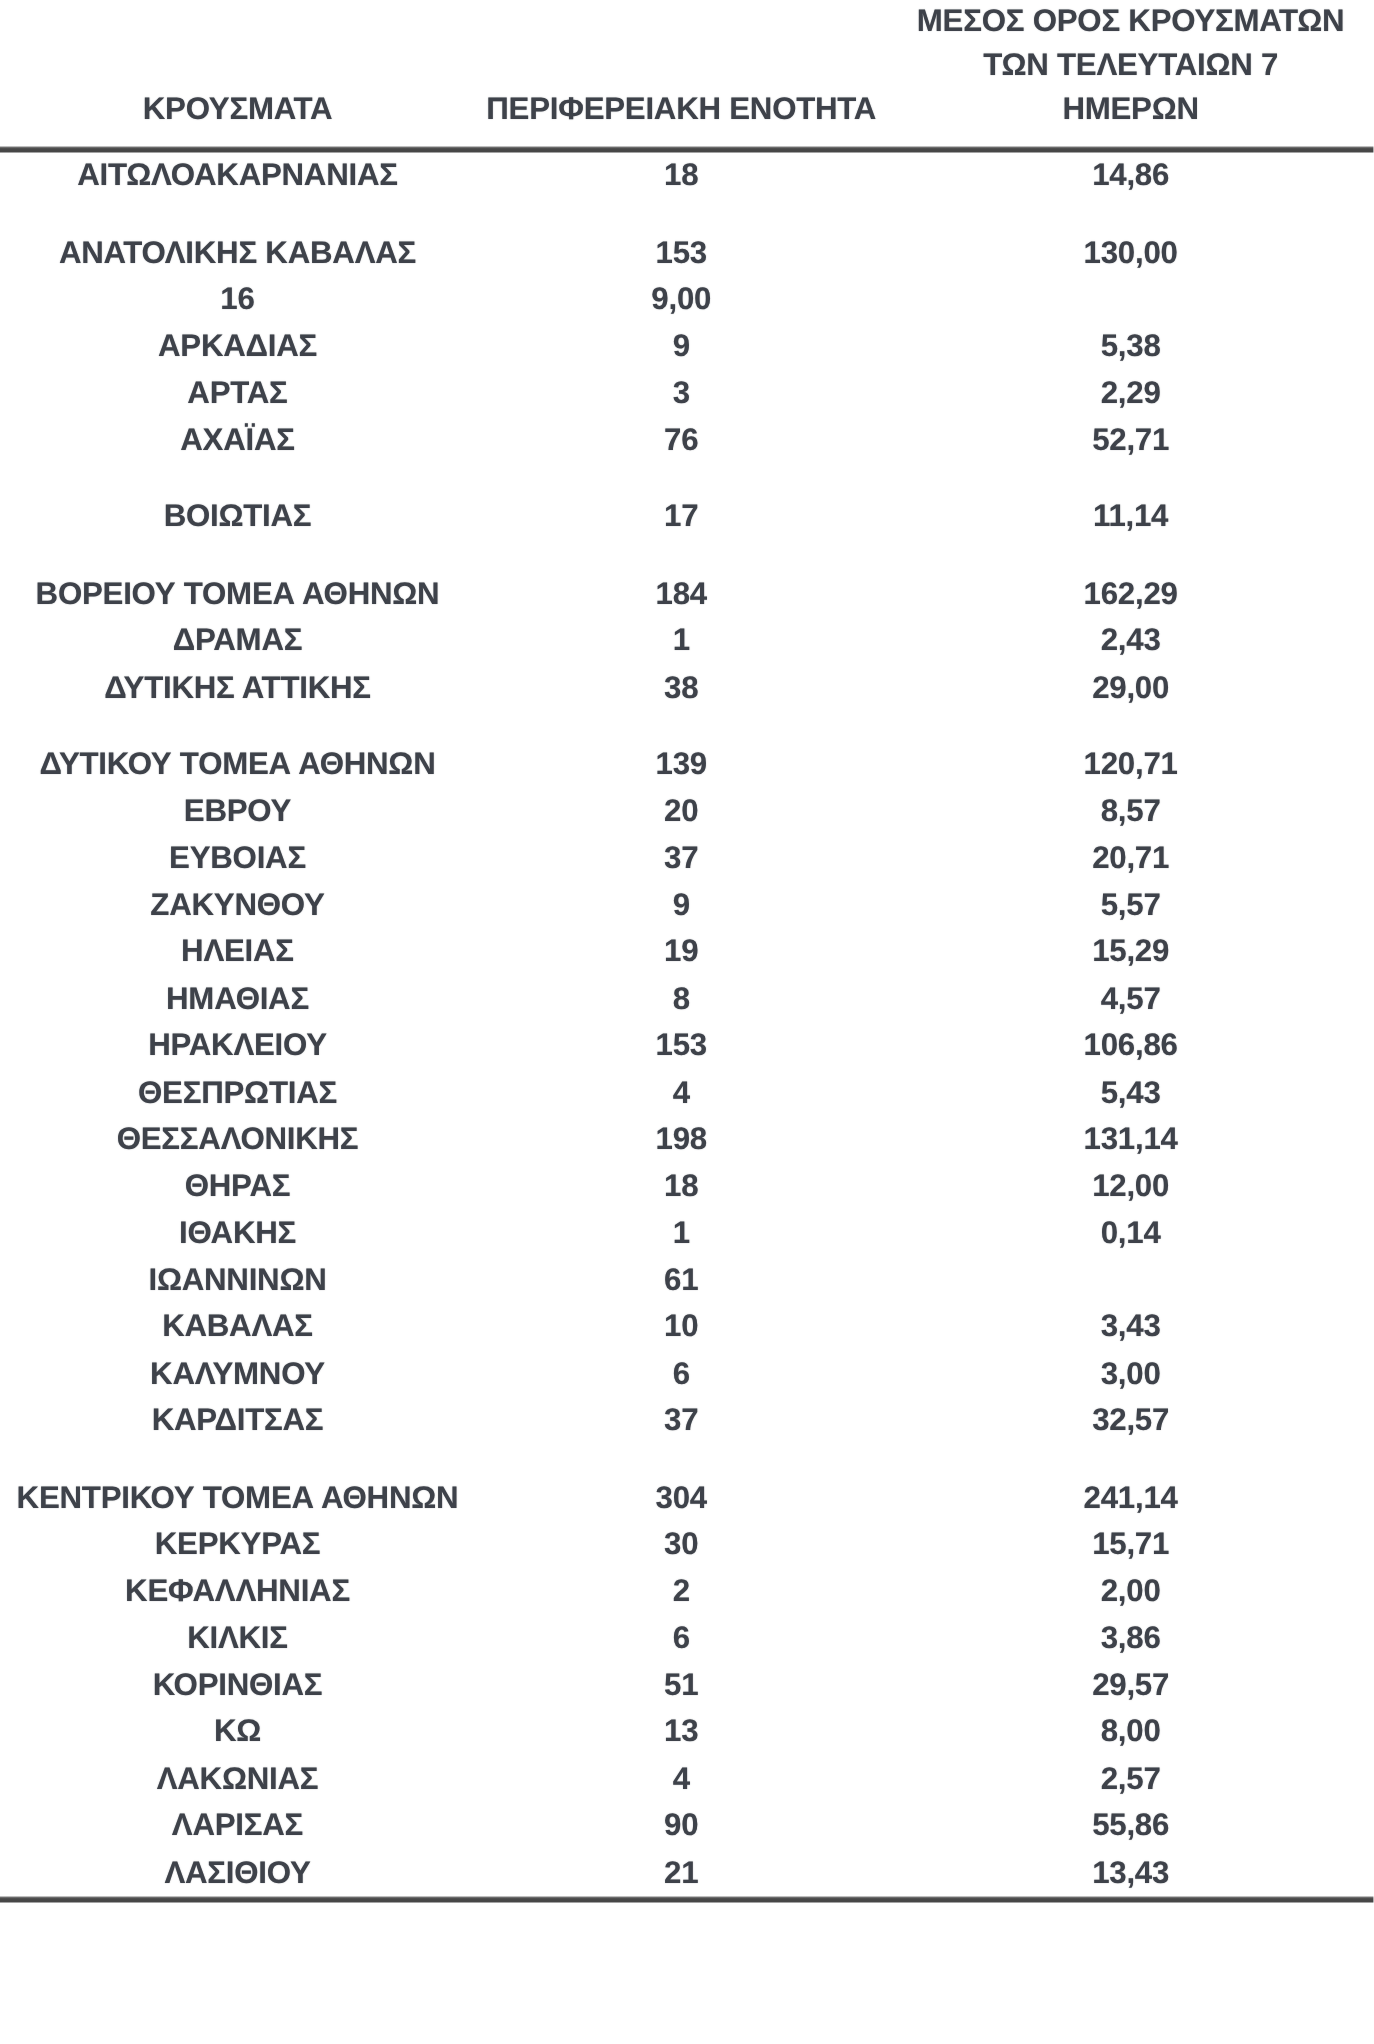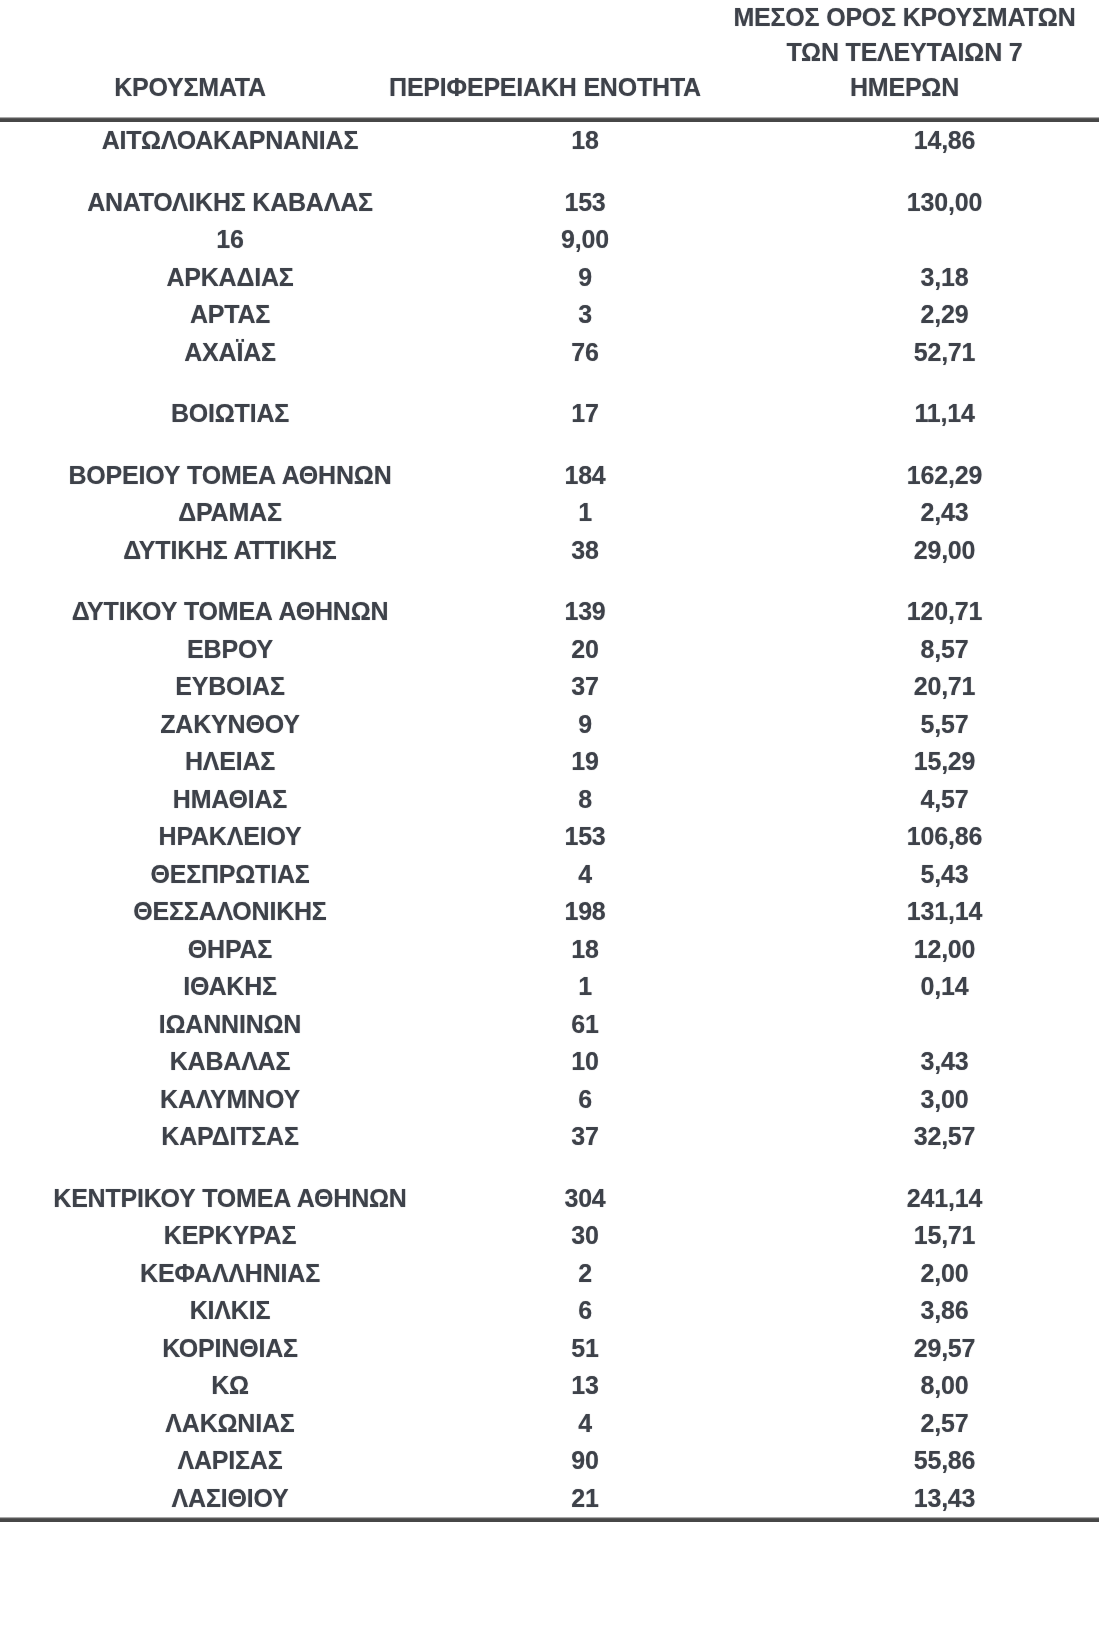--- a/index.html
+++ b/index.html
@@ -42,21 +42,20 @@
   .rule {
     height: 5px;
     width: 1099px;
     background: linear-gradient(to bottom, #a9a9a9 0px, #a9a9a9 1px, #6b6b6b 1px, #474747 2px, #474747 5px);
   }
   .row {
     display: grid;
     grid-template-columns: 380px 330px 389px;
     height: 37.5px;
     align-items: center;
-    margin-left: 40px;
   }
   .cell {
     text-align: center;
     font-size: 25px;
     font-weight: bold;
     letter-spacing: -0.2px;
     white-space: nowrap;
     text-shadow: 0 0 1px rgba(62,66,74,0.45);
   }
   .spacer {
@@ -93,21 +92,21 @@
           <div class="cell">153</div>
           <div class="cell">130,00</div>
         </div>
         <div class="row">
           <div class="cell">16</div>
           <div class="cell">9,00</div>
         </div>
         <div class="row">
           <div class="cell">ΑΡΚΑΔΙΑΣ</div>
           <div class="cell">9</div>
-          <div class="cell">3,18</div>
+          <div class="cell">5,38</div>
         </div>
         <div class="row">
           <div class="cell">ΑΡΤΑΣ</div>
           <div class="cell">3</div>
           <div class="cell">2,29</div>
         </div>
         <div class="row">
           <div class="cell">ΑΧΑΪΑΣ</div>
           <div class="cell">76</div>
           <div class="cell">52,71</div>

